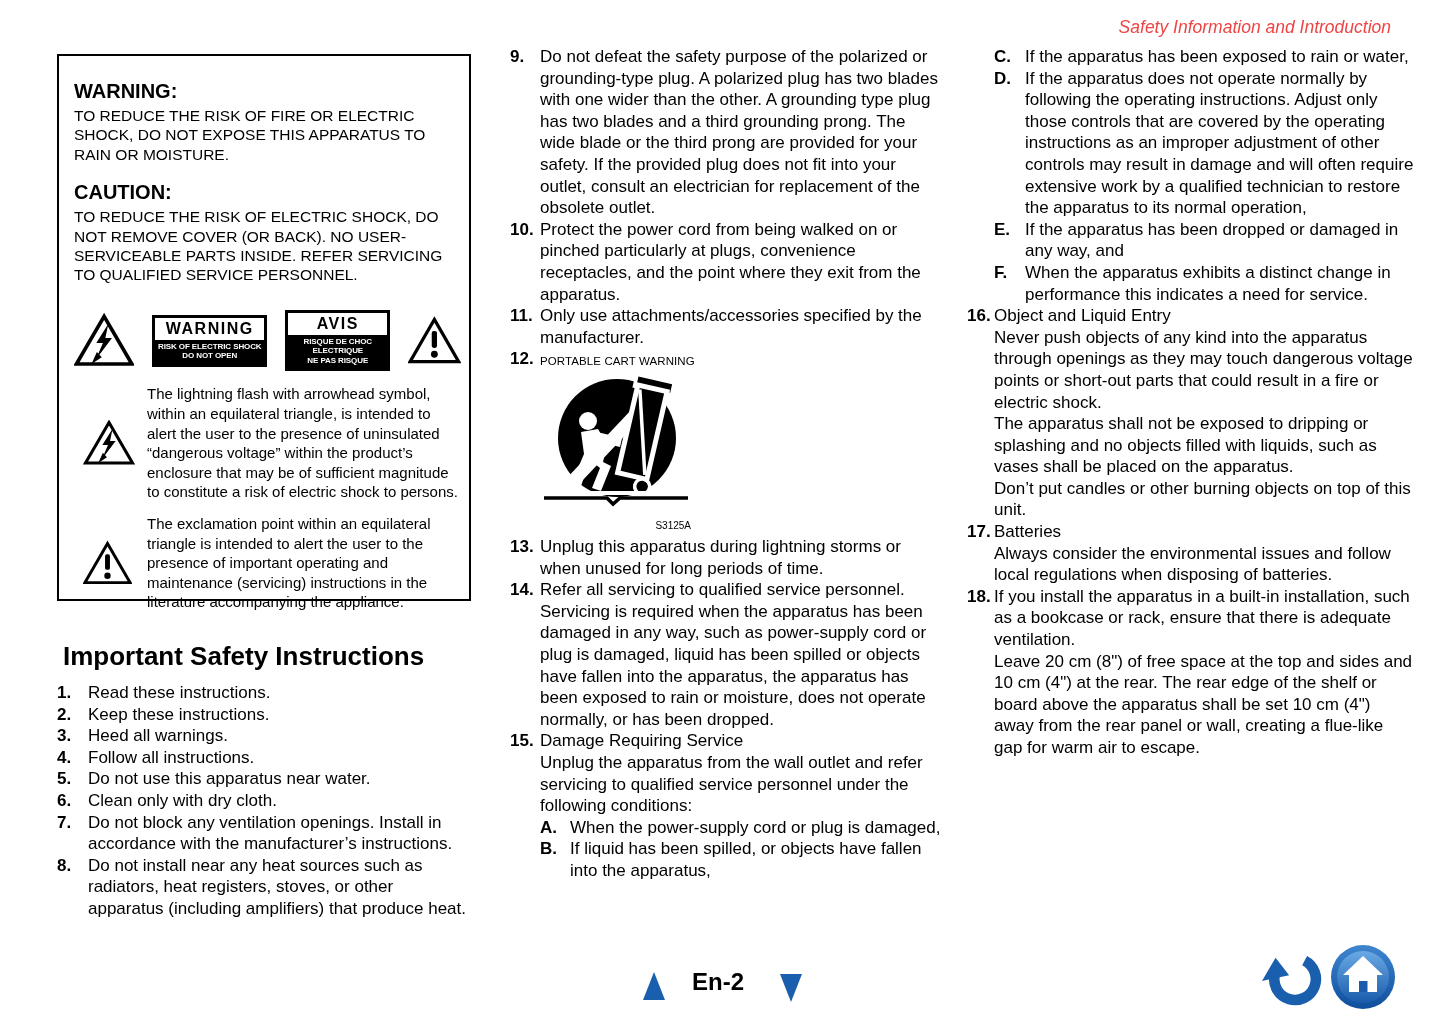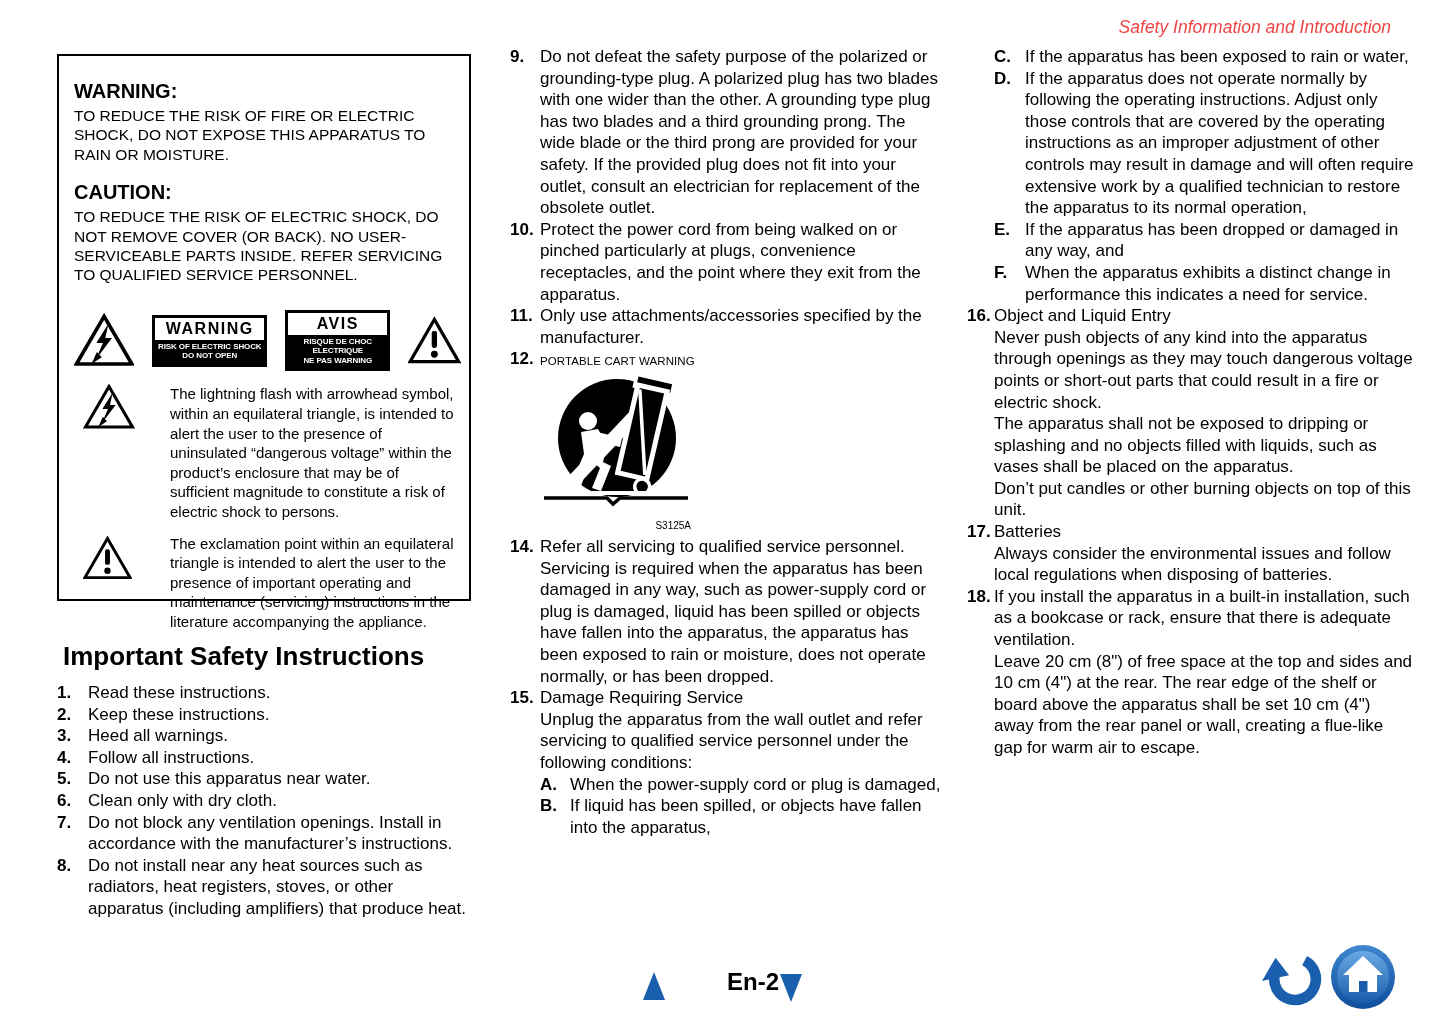--- a/index.html
+++ b/index.html
@@ -18,21 +18,21 @@
     padding:24px 8px 0 15px;
   }
   .wbox h2 { font-size:20px; margin:0 0 3px 0; }
   .wbox .caps { font-size:15.5px; line-height:19.4px; margin:0 0 17px 0; }
   .label-row { display:flex; align-items:center; gap:18px; margin:25px 0 13px 0; }
   .plate { border:3px solid #000; background:#000; flex:none; box-sizing:border-box; }
   .plate-title { background:#fff; color:#000; font-weight:bold; text-align:center;
                  font-size:16px; line-height:20px; letter-spacing:1.5px; padding:1px 0; }
   .plate-sub { color:#fff; font-weight:bold; font-size:8px; line-height:9.5px;
                text-align:center; padding:2px 0 3px; letter-spacing:-0.1px; }
-  .note-row { display:flex; margin-bottom:12px;gap:23px; }
+  .note-row { display:flex; align-items:center; margin-bottom:12px; }
   .note-icon { width:73px; flex:none; display:flex; justify-content:flex-start; padding-left:9px; box-sizing:border-box; }
   .note-text { font-size:15px; line-height:19.6px; width:334px; white-space:pre-line; }
   .isi-title { font-size:26px; font-weight:bold; margin:40px 0 10px 6px; letter-spacing:0; }
   
   .list { font-size:17px; line-height:21.6px; }
   .row { display:flex; }
   .num { flex:none; width:31px; font-weight:bold; }
   .txt { flex:1; white-space:pre-line; }
   
   .col-mid { position:absolute; left:510px; top:46px; width:433px; }
@@ -49,21 +49,21 @@
   .col-right .num { width:27px; }
   .col-right .subr { margin-left:27px; }
   .col-right .subr .num { width:31px; }
   
   .up-tri { position:absolute; left:643px; top:972px; width:0; height:0;
     border-left:11px solid transparent; border-right:11px solid transparent;
     border-bottom:28px solid #1a5fae; cursor:pointer; }
   .down-tri { position:absolute; left:780px; top:974px; width:0; height:0;
     border-left:11px solid transparent; border-right:11px solid transparent;
     border-top:28px solid #1a5fae; cursor:pointer; }
-  .page-label { position:absolute; left:727px; top:968px; font-size:24px; font-weight:bold; }
+  .page-label { position:absolute; left:692px; top:968px; font-size:24px; font-weight:bold; }
   .back-btn { position:absolute; left:1262px; top:951px; cursor:pointer; }
   .home-btn { position:absolute; left:1330px; top:944px; cursor:pointer; }
 </style>
 </head>
 <body>
 
 <div class="header-title">Safety Information and Introduction</div>
 
 <section class="col-left">
   <div class="wbox">
@@ -82,21 +82,21 @@
         <div class="plate-title">WARNING</div>
         <div class="plate-sub">
           <div>RISK OF ELECTRIC SHOCK</div>
           <div>DO NOT OPEN</div>
         </div>
       </div>
       <div class="plate" style="width:105px">
         <div class="plate-title">AVIS</div>
         <div class="plate-sub">
           <div>RISQUE DE CHOC ELECTRIQUE</div>
-          <div>NE PAS WARNING</div>
+          <div>NE PAS RISQUE</div>
         </div>
       </div>
       <svg width="56" height="57" viewBox="0 0 100 92">
         <polygon points="50,6 96,86 4,86" fill="#fff" stroke="#000" stroke-width="6"></polygon>
         <rect x="45" y="28" width="10" height="32" rx="4" fill="#000"></rect>
         <circle cx="50" cy="72" r="6.5" fill="#000"></circle>
       </svg>
     </div>
 
     <div class="note-row">
@@ -193,20 +193,24 @@
           </g>
           <line x1="22" y1="118" x2="130" y2="118" stroke="#fff" stroke-width="4"></line>
           <path d="M3 123 L66 123 L72 129 L79 123 L147 123" stroke="#000" stroke-width="3.5" fill="none"></path>
         </svg>
         <div class="cart-code">S3125A</div>
       </figure>
     </div>
   </div>
 
   <div class="row">
+      <span class="num">13.</span>
+      <div class="txt">Unplug this apparatus during lightning storms or when unused for long periods of time.</div>
+    </div>
+  <div class="row">
       <span class="num">14.</span>
       <div class="txt">Refer all servicing to qualified service personnel. Servicing is required when the apparatus has been damaged in any way, such as power-supply cord or plug is damaged, liquid has been spilled or objects have fallen into the apparatus, the apparatus has been exposed to rain or moisture, does not operate normally, or has been dropped.</div>
     </div>
   <div class="row">
       <span class="num">15.</span>
       <div class="txt">Damage Requiring Service
 Unplug the apparatus from the wall outlet and refer servicing to qualified service personnel under the following conditions:</div>
     </div>
 
   <div class="row sub">

